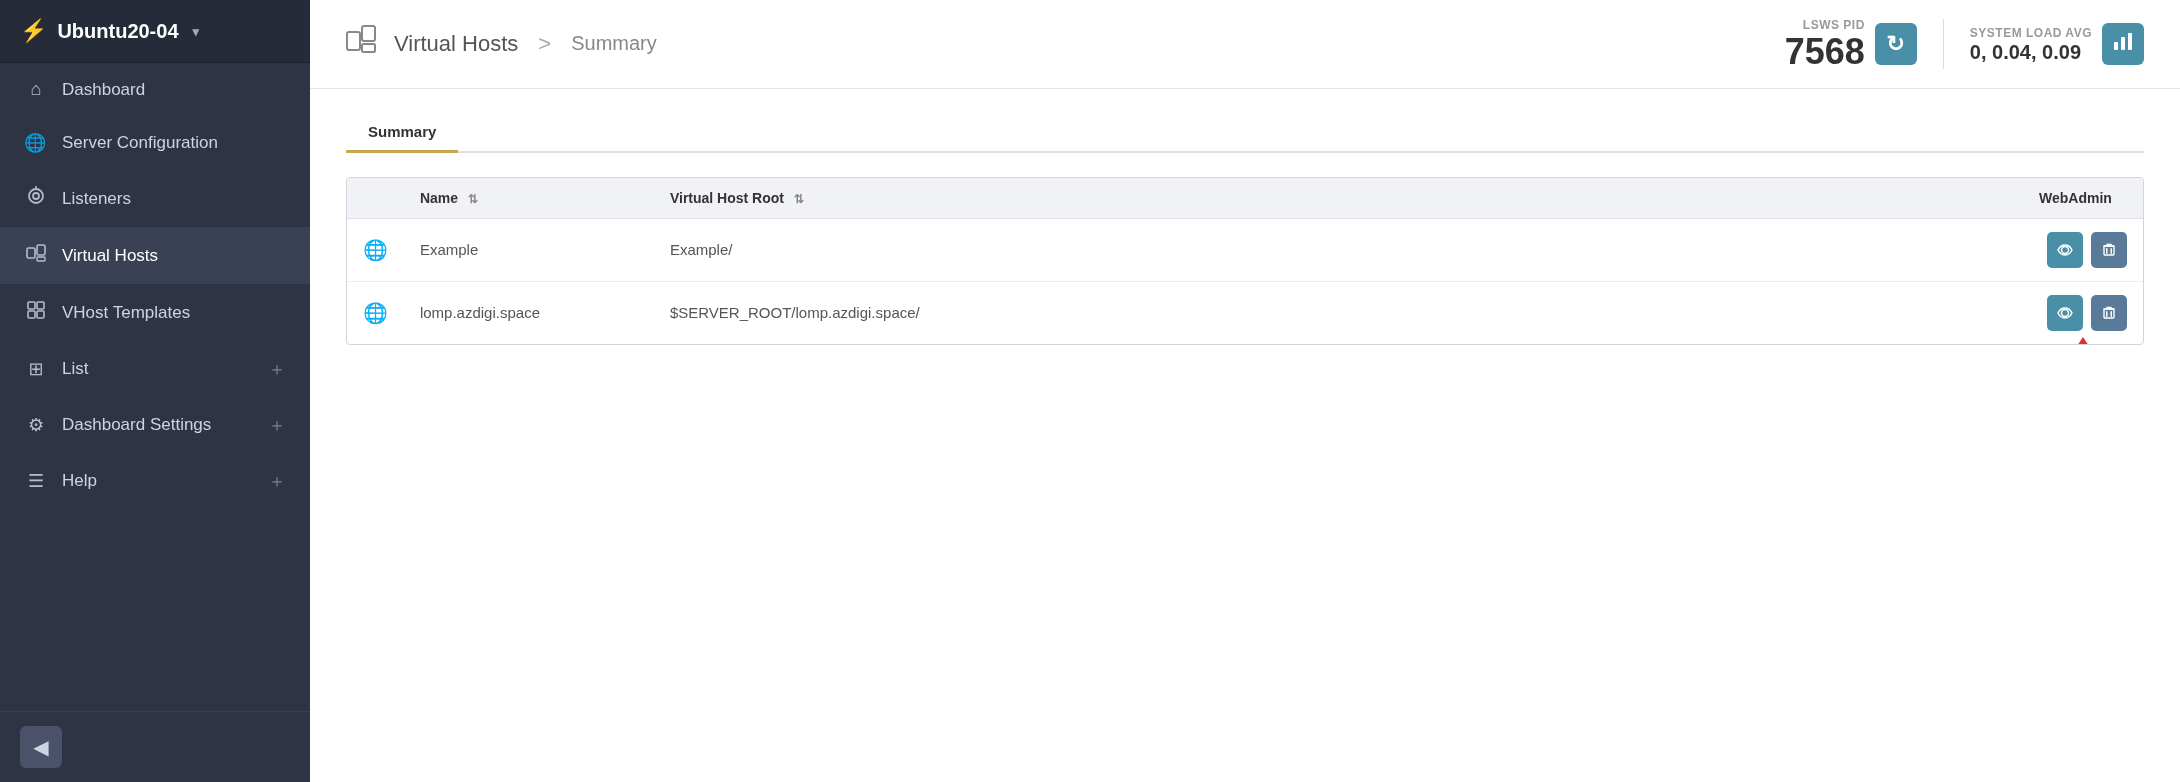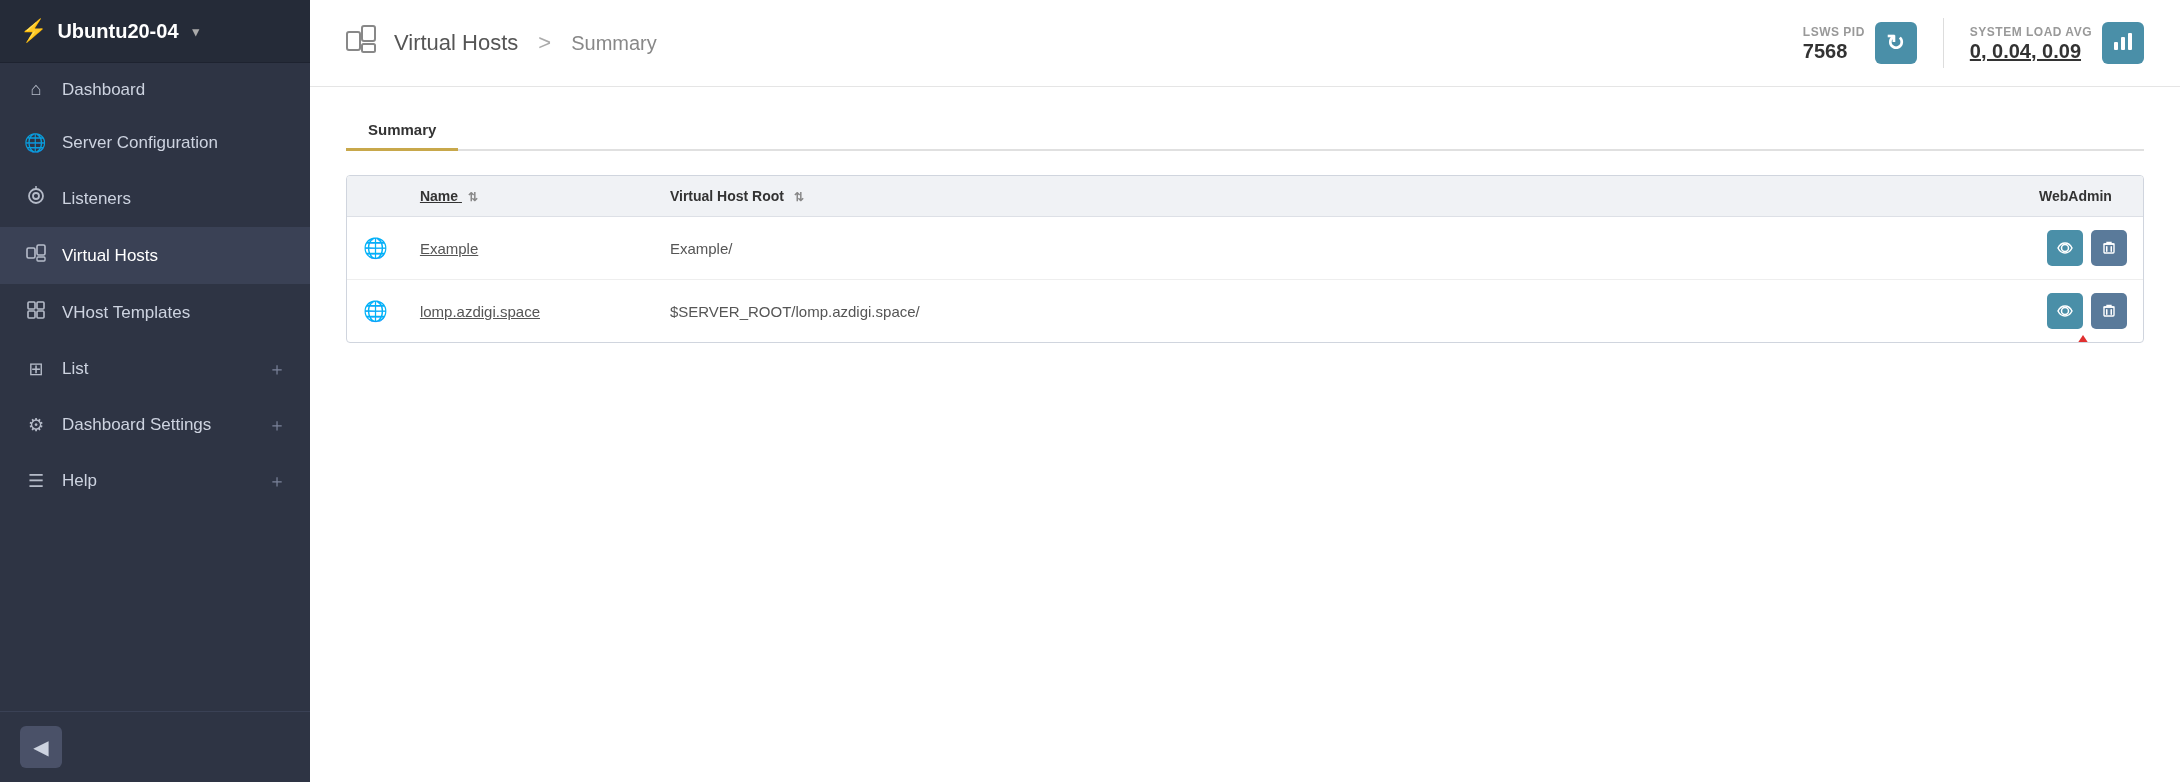--- a/index.html
+++ b/index.html
@@ -125,21 +125,21 @@
     }
     .stat-label {
       font-size: 12px;
       color: #999;
       font-weight: 600;
       letter-spacing: 0.5px;
       text-align: right;
       line-height: 1.3;
     }
     .stat-value {
-      font-size: 20px;
+      font-size: 36px;
       font-weight: 700;
       color: #333;
       line-height: 1;
     }
     .stat-btn {
       width: 42px;
       height: 42px;
       background: #4a8fa8;
       border-radius: 6px;
       display: flex;
@@ -240,21 +240,21 @@
       border-bottom: 1px solid #eee;
       vertical-align: middle;
     }
     .data-table tr:last-child td { border-bottom: none; }
 
     .globe-icon {
       color: #7a8aaa;
       font-size: 20px;
     }
     .col-icon { width: 50px; text-align: center; }
-    .col-name { width: 250px; text-decoration: underline; }
+    .col-name { width: 250px; }
     .col-root { }
     .col-actions { width: 120px; text-align: right; }
 
     .action-btn {
       width: 36px;
       height: 36px;
       border-radius: 5px;
       border: none;
       cursor: pointer;
       display: inline-flex;
@@ -368,21 +368,21 @@
           <div class="stat-value">7568</div>
         </div>
         <button class="stat-btn">
           <span style="font-size:22px;font-weight:bold;">↻</span>
         </button>
       </div>
       <div class="stat-divider"></div>
       <div class="stat-block">
         <div>
           <div class="stat-label">SYSTEM LOAD AVG</div>
-          <div class="stat-value" style="font-size:20px;text-decoration:underline;">0, 0.04, 0.09</div>
+          <div class="stat-value" style="font-size:20px;">0, 0.04, 0.09</div>
         </div>
         <button class="stat-btn">
           <span>
             <svg width="22" height="22" viewBox="0 0 22 22" fill="white">
               <rect x="2" y="12" width="4" height="8" rx="1"></rect>
               <rect x="9" y="7" width="4" height="13" rx="1"></rect>
               <rect x="16" y="3" width="4" height="17" rx="1"></rect>
             </svg>
           </span>
         </button>

